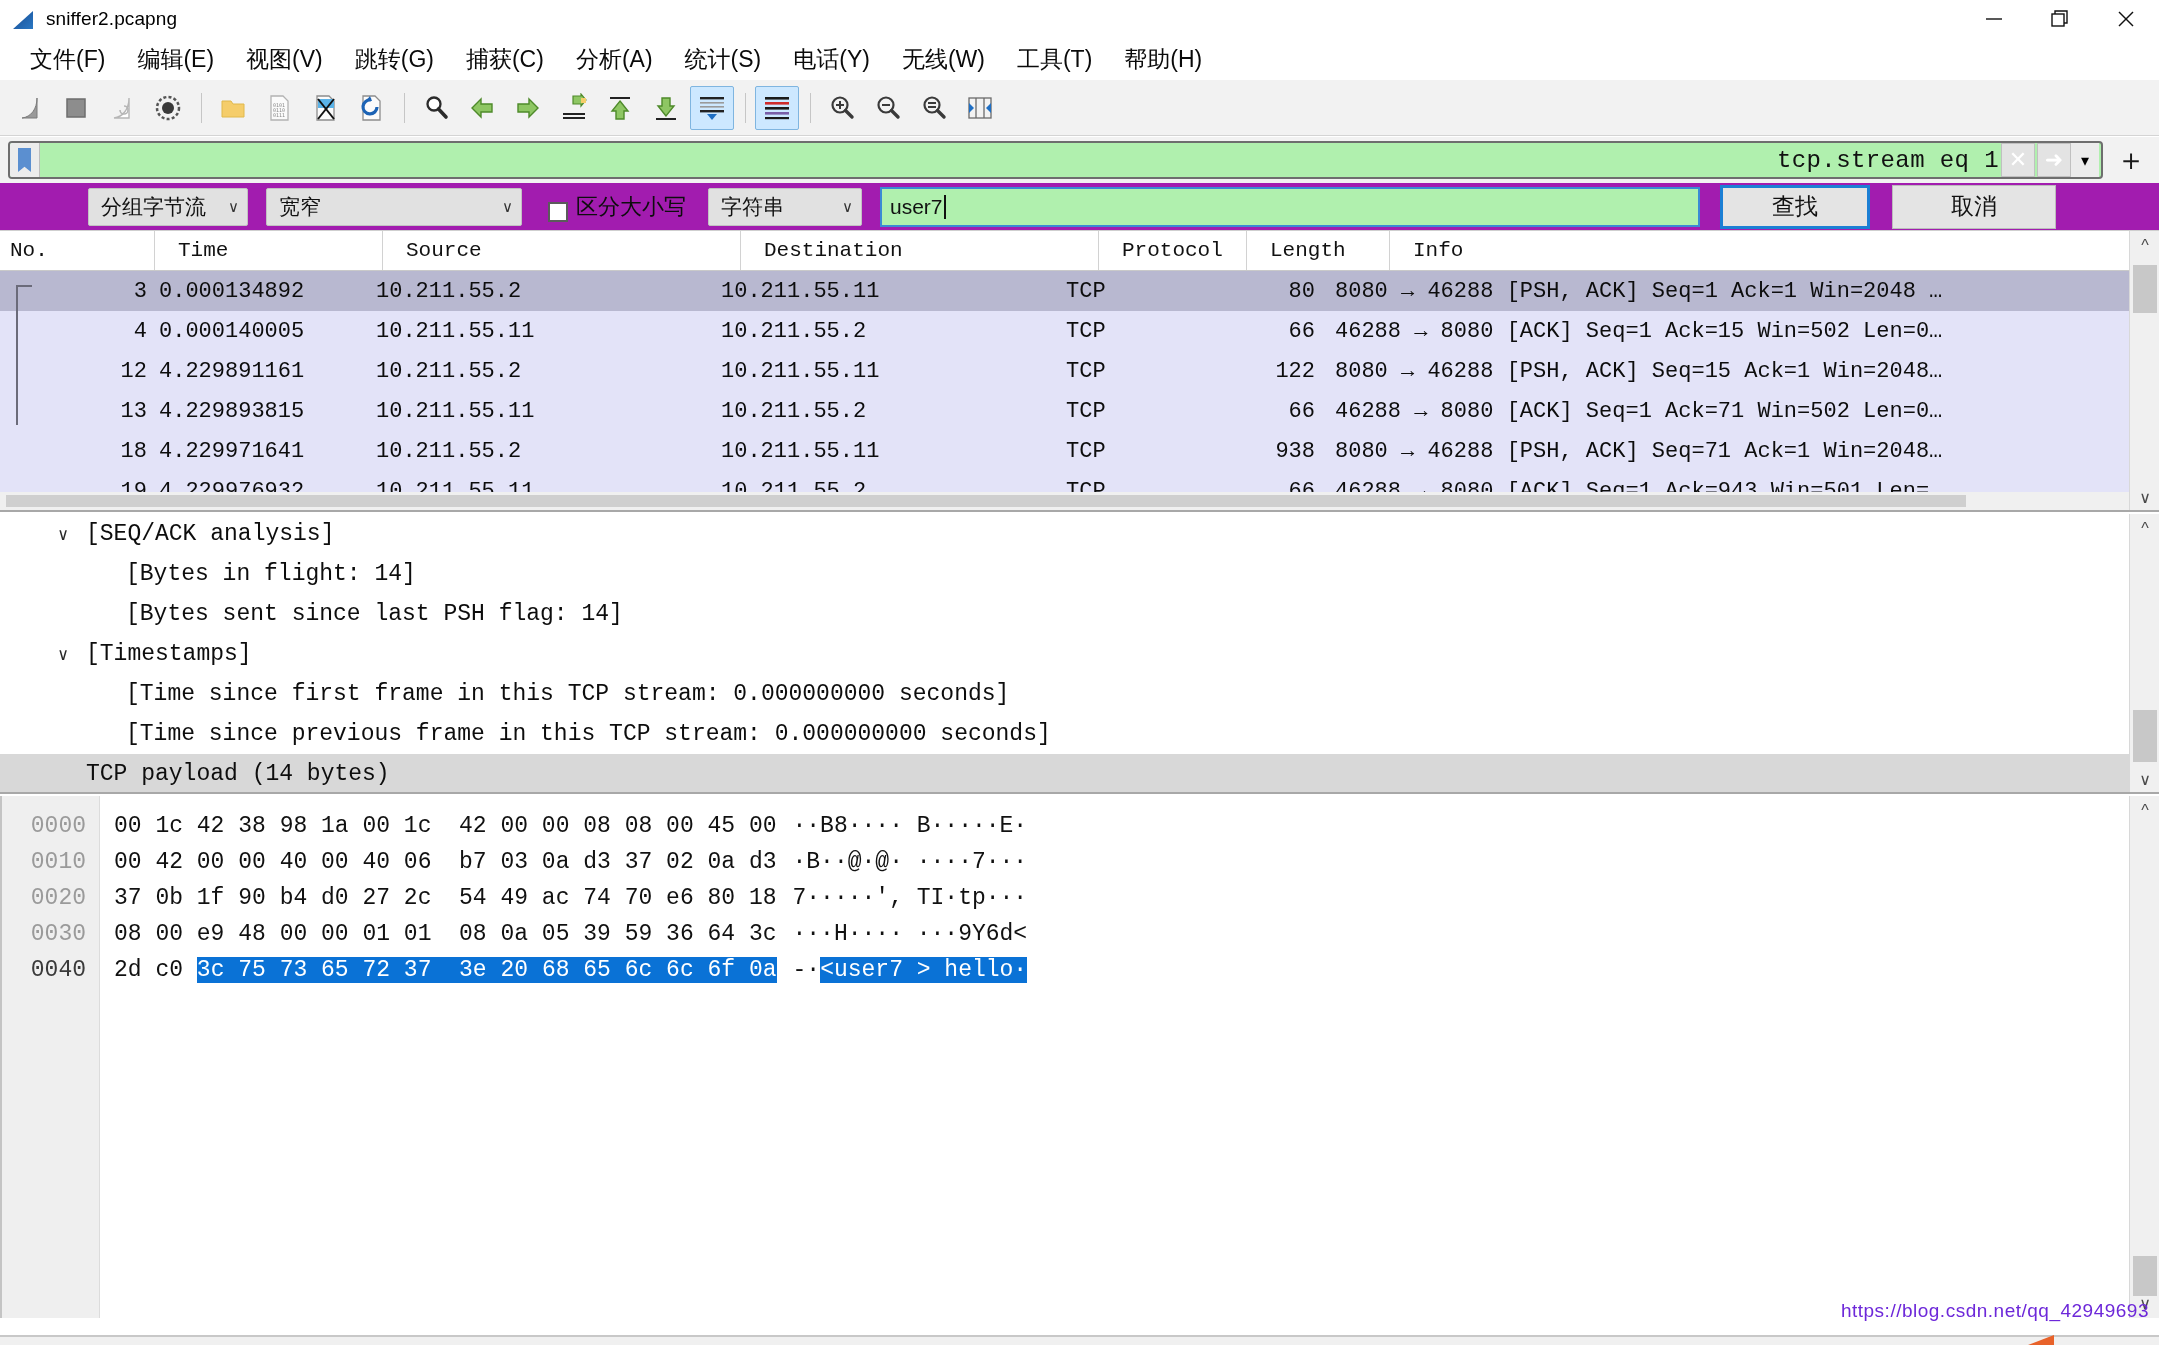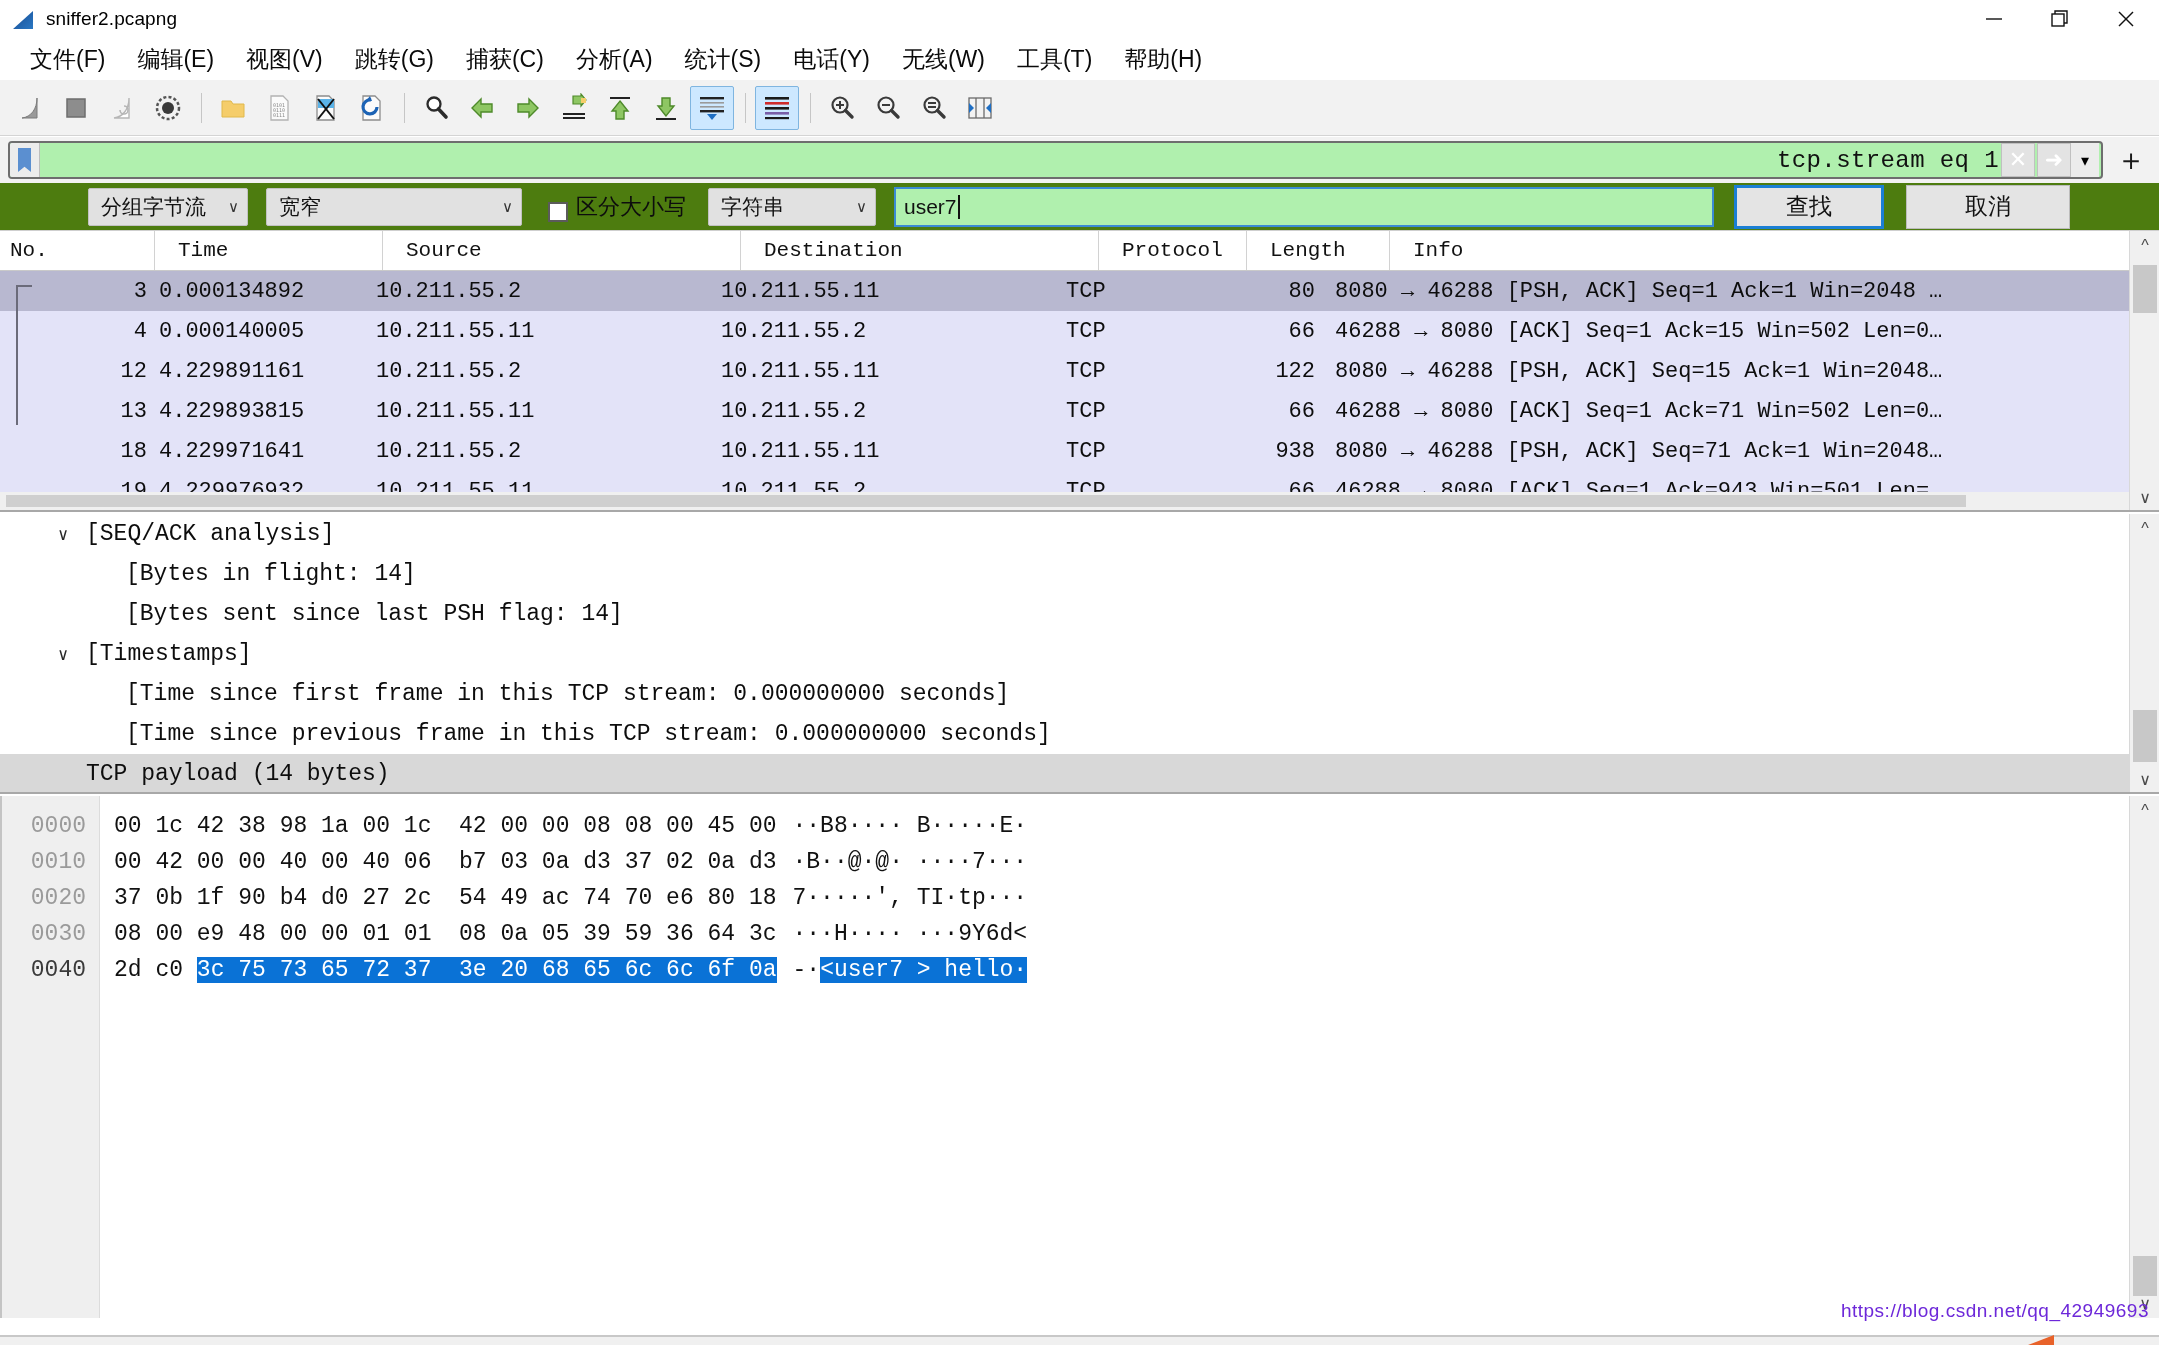--- a/index.html
+++ b/index.html
@@ -128,21 +128,21 @@
     display: flex; align-items: center; justify-content: center;
   }
   .filter-plus {
     width: 40px; text-align: center; font-size: 30px; color: #1a1a1a;
     margin-left: 8px; line-height: 1;
   }
 
   
   .findbar {
     position: absolute; left: 0; top: 183px; width: 2159px; height: 48px;
-    background: #4d7c0f;
+    background: #a21caf;
     border-bottom: 1px solid #cfcfcf;
     display: flex; align-items: center;
     padding-left: 88px;
   }
   .combo {
     height: 38px;
     background: #e1e1e1;
     border: 1px solid #c2c2c2;
     border-radius: 2px;
     display: flex; align-items: center;
@@ -150,21 +150,21 @@
     margin-right: 18px;
     font-size: 21px; color: #111;
     position: relative;
   }
   .combo .cbx-label { white-space: nowrap; }
   .combo .cbx-caret {
     margin-left: auto; padding-left: 14px; font-size: 15px; color:#333;
   }
   .combo.w1 { width: 160px; }
   .combo.w2 { width: 256px; }
-  .combo.w3 { width: 168px; }
+  .combo.w3 { width: 154px; }
   .chk-wrap {
     display: flex; align-items: flex-end; margin-right: 22px; margin-left: 8px;
   }
   .chk-box {
     width: 20px; height: 20px;
     border: 2px solid #5b5b5b; background: #fff;
     margin-right: 8px;
   }
   .chk-label { font-size: 22px; color: #0d0d0d; }
   .find-input {

